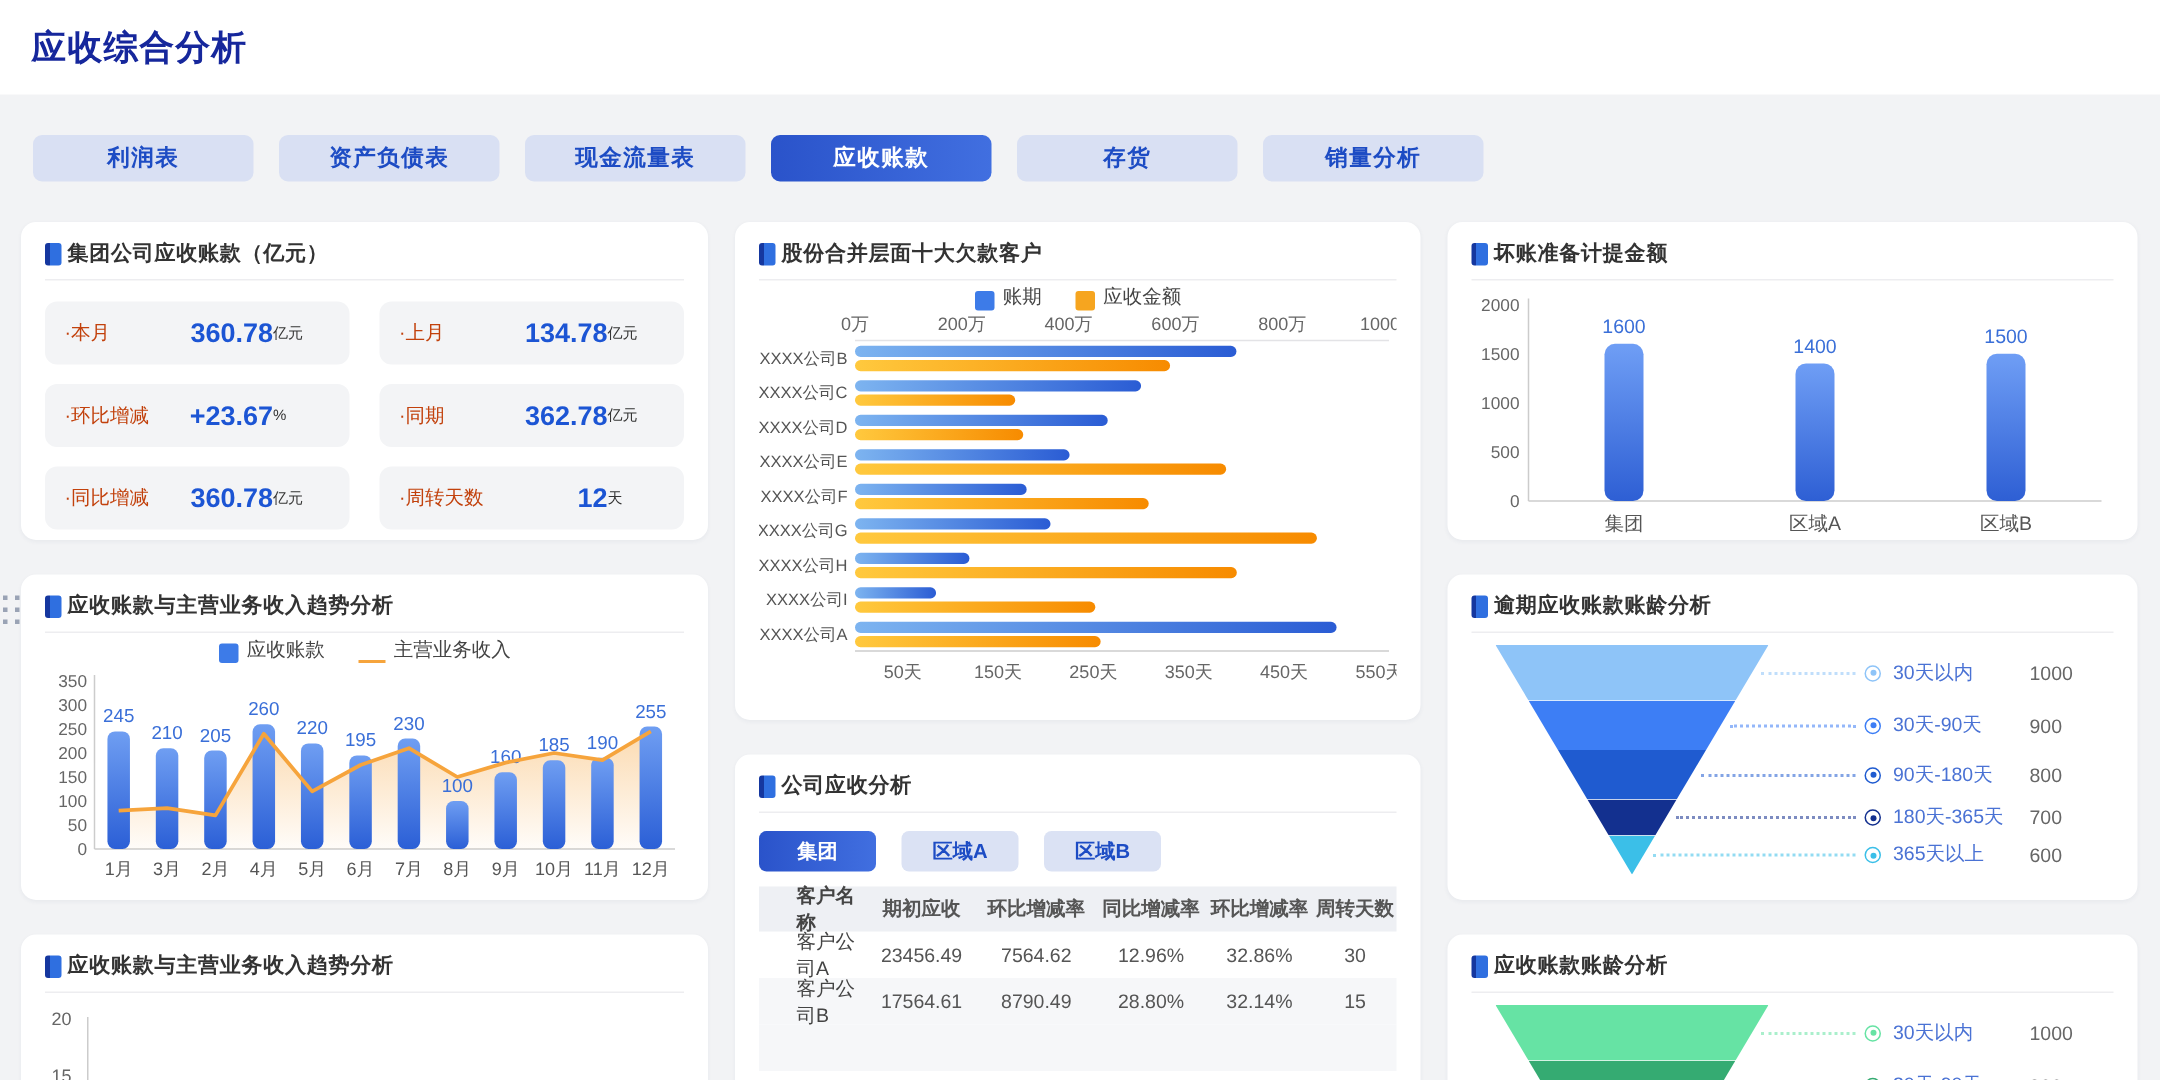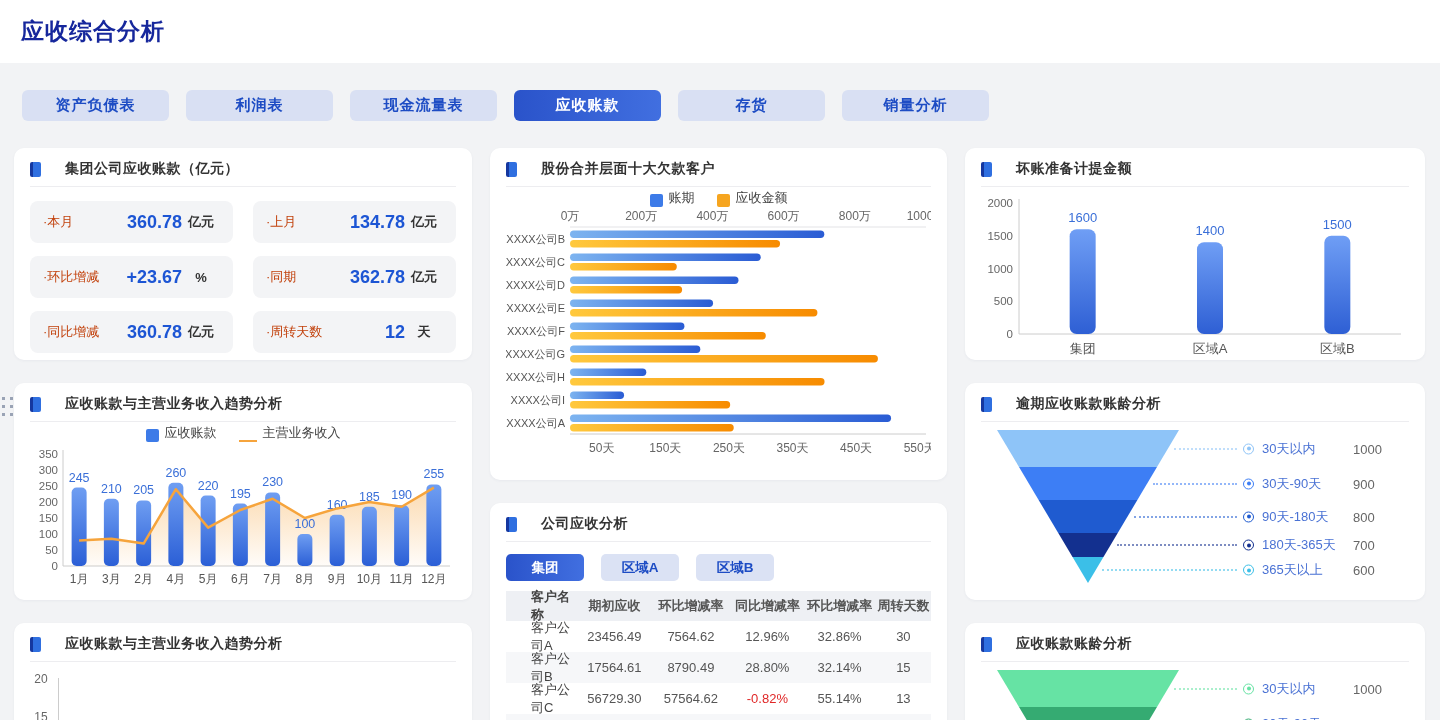--- a/index.html
+++ b/index.html
@@ -10,33 +10,33 @@
   .tabbar { margin:27px 0 0 22px; display:flex; gap:17px; }
   .tab { width:147px; height:31px; border:none; border-radius:6px; background:#d9e0f3;
     color:#1d4cc4; font-size:15px; font-weight:bold; cursor:pointer;
     font-family:inherit; letter-spacing:1px; }
   .tab.active { background:linear-gradient(90deg,#2a53ca,#416fe0); color:#ffffff; }
   .grid { display:flex; margin:27px 14px 0 14px; gap:18px; align-items:flex-start; }
   .col { display:flex; flex-direction:column; gap:23px; }
   .col-l { width:458px; } .col-m { width:457px; } .col-r { width:460px; }
   .card { background:#ffffff; border-radius:10px; padding:12px 16px;
     box-shadow:0 1px 3px rgba(30,50,90,.05); overflow:hidden; }
-  .card-title-row { display:flex; align-items:center; gap:24px; padding-bottom:8px;
+  .card-title-row { display:flex; align-items:center; gap:4px; padding-bottom:8px;
     border-bottom:1px solid #ededf0; }
   .title-icon { width:11px; height:15px; border-radius:2px;
     background:linear-gradient(90deg,#15379f 28%,#2f6fe0 28%); flex:none; }
   .card-title { font-size:14px; font-weight:bold; color:#333; letter-spacing:.5px; }
   
   .kpi-card { height:212px; }
   .kpi-grid { display:grid; grid-template-columns:1fr 1fr; gap:13px 20px; margin-top:14px; }
   .kpi-box { background:#f3f4f6; border-radius:8px; height:42px; display:flex;
     align-items:center; padding:0 13px; }
   .kpi-label { font-size:13px; color:#c2410c; }
   .kpi-value { margin-left:auto; font-size:18px; font-weight:bold; color:#1c55d4; }
-  .kpi-unit { font-size:13px; color:#333; width:38px; text-align:center;font-weight:bold; }
+  .kpi-unit { font-size:10px; color:#333; width:38px; text-align:left; }
   
   .trend-card { height:217px; }
   .legend-row { display:flex; justify-content:center; align-items:center; gap:22px;
     height:22px; font-size:13px; color:#444; }
   .legend-item { display:flex; align-items:flex-end; gap:6px; }
   .sq { width:13px; height:13px; border-radius:2px; }
   .ln { width:18px; height:0; border-top:2.5px solid #f6a43c; }
   .debtors-card { height:332px; }
   .table-card { height:300px; }
   .sub-tabs { display:flex; gap:17px; margin:12px 0 10px 0; }
@@ -75,22 +75,22 @@
   svg text { font-family:"Liberation Sans","DejaVu Sans",sans-serif; }
 </style>
 </head>
 <body>
 
 <div class="header">
   <div class="page-title">应收综合分析</div>
 </div>
 
 <div class="tabbar">
+    <button class="tab">利润表</button>
     <button class="tab">资产负债表</button>
-    <button class="tab">利润表</button>
     <button class="tab">现金流量表</button>
     <button class="tab active">应收账款</button>
     <button class="tab">存货</button>
     <button class="tab">销量分析</button>
   </div>
 
 <div class="drag-handle">
   <b></b>
     <b></b>
     <b></b>
@@ -335,28 +335,20 @@
             <div class="tbl-cell c5" style="width: 13%;">30</div>
           </div>
           <div class="tbl-row alt">
             <div class="tbl-cell c0" style="width: 17%;">客户公司B</div>
             <div class="tbl-cell c1" style="width: 17%;">17564.61</div>
             <div class="tbl-cell c2" style="width: 19%;">8790.49</div>
             <div class="tbl-cell c3" style="width: 17%;">28.80%</div>
             <div class="tbl-cell c4" style="width: 17%;">32.14%</div>
             <div class="tbl-cell c5" style="width: 13%;">15</div>
           </div>
-          <div class="tbl-row ">
-            <div class="tbl-cell c0" style="width: 17%;">客户公司C</div>
-            <div class="tbl-cell c1" style="width: 17%;">56729.30</div>
-            <div class="tbl-cell c2" style="width: 19%;">57564.62</div>
-            <div class="tbl-cell c3 neg" style="width: 17%;">-0.82%</div>
-            <div class="tbl-cell c4" style="width: 17%;">55.14%</div>
-            <div class="tbl-cell c5" style="width: 13%;">13</div>
-          </div>
           <div class="tbl-row alt"></div>
         </div>
     </div>
   </div>
 
   <div class="col col-r">
     <div class="card vbar-card">
       <div class="card-title-row">
         <span class="title-icon"></span>
         <span class="card-title">坏账准备计提金额</span>

